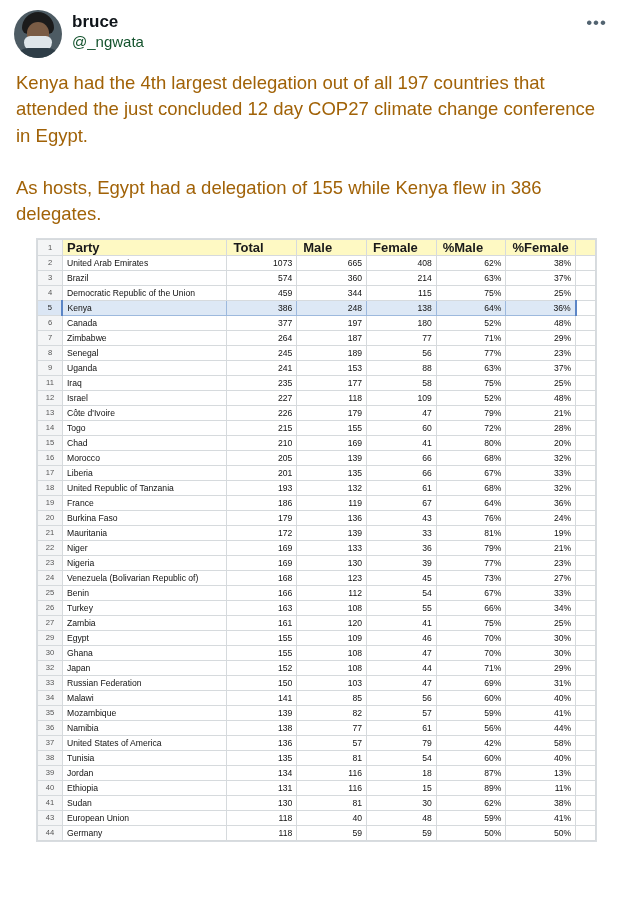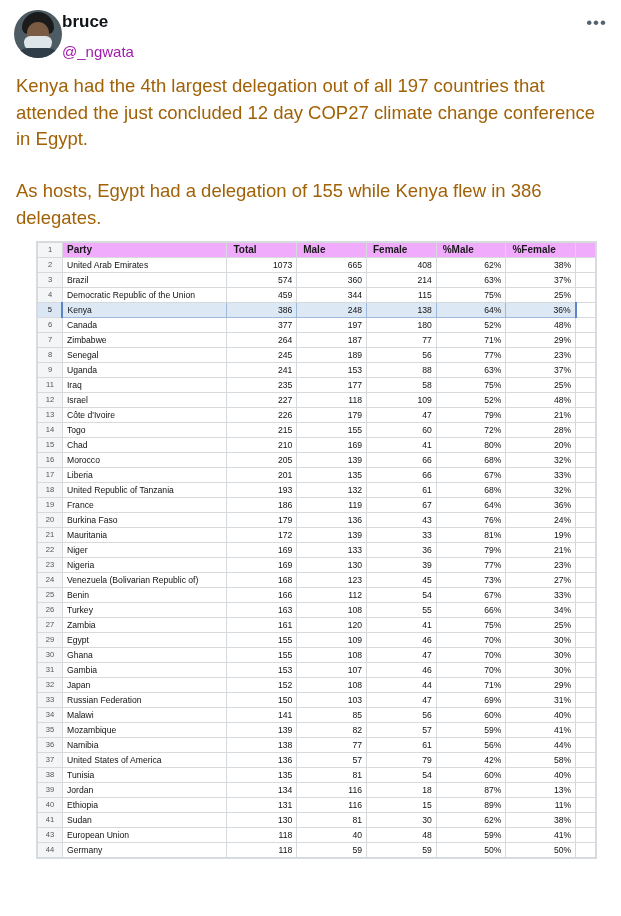--- a/index.html
+++ b/index.html
@@ -11,20 +11,21 @@
     overflow: hidden;
   }
   .tweet {
     width: 621px;
     padding: 10px 14px 0 14px;
     position: relative;
   }
   .tweet-head {
     display: flex;
     align-items: flex-start;
+    gap: 10px;
     padding-bottom: 6px;
   }
   .avatar {
     width: 48px;
     height: 48px;
     border-radius: 50%;
     flex: 0 0 48px;
     overflow: hidden;
     background: #4d5b63;
     position: relative;
@@ -58,22 +59,22 @@
     border-radius: 14px 14px 0 0;
   }
   .names { padding-top: 2px; line-height: 1.2; }
   .display-name {
     font-size: 17px;
     font-weight: bold;
     color: #0f1419;
   }
   .handle {
     font-size: 15px;
-    color: #a21caf;
-    margin-top: 11px;
+    color: #14532d;
+    margin-top: 1px;
   }
   .more-btn {
     position: absolute;
     right: 14px;
     top: 14px;
     color: #536471;
     font-size: 17px;
     letter-spacing: 1px;
     line-height: 1;
     cursor: pointer;
@@ -112,24 +113,24 @@
   }
   th.rownum-head, td.rownum {
     background: #f4f5f6;
     color: #555;
     text-align: center;
     font-weight: normal;
     font-size: 7.6px;
     border-color: #d6dadd;
   }
   thead th {
-    background: #f0abfc;
+    background: #fef9c3;
     font-weight: bold;
     text-align: left;
-    font-size: 10px;
+    font-size: 13px;
     color: #1a1a1a;
   }
   thead th.num { text-align: left; padding-left: 6px; }
   td.party { text-align: left; }
   td.num { text-align: right; padding-right: 10px; }
   td.pct { text-align: right; padding-right: 10px; }
   td.tail { background: #ffffff; border-right: 1px solid #d6dadd; }
   tr.highlight td.party,
   tr.highlight td.num,
   tr.highlight td.pct {
@@ -453,30 +454,20 @@
             <td class="rownum">30</td>
             <td class="party">Ghana</td>
             <td class="num">155</td>
             <td class="num">108</td>
             <td class="num">47</td>
             <td class="pct">70%</td>
             <td class="pct">30%</td>
             <td class="tail"></td>
           </tr>
           <tr>
-            <td class="rownum">31</td>
-            <td class="party">Gambia</td>
-            <td class="num">153</td>
-            <td class="num">107</td>
-            <td class="num">46</td>
-            <td class="pct">70%</td>
-            <td class="pct">30%</td>
-            <td class="tail"></td>
-          </tr>
-          <tr>
             <td class="rownum">32</td>
             <td class="party">Japan</td>
             <td class="num">152</td>
             <td class="num">108</td>
             <td class="num">44</td>
             <td class="pct">71%</td>
             <td class="pct">29%</td>
             <td class="tail"></td>
           </tr>
           <tr>

